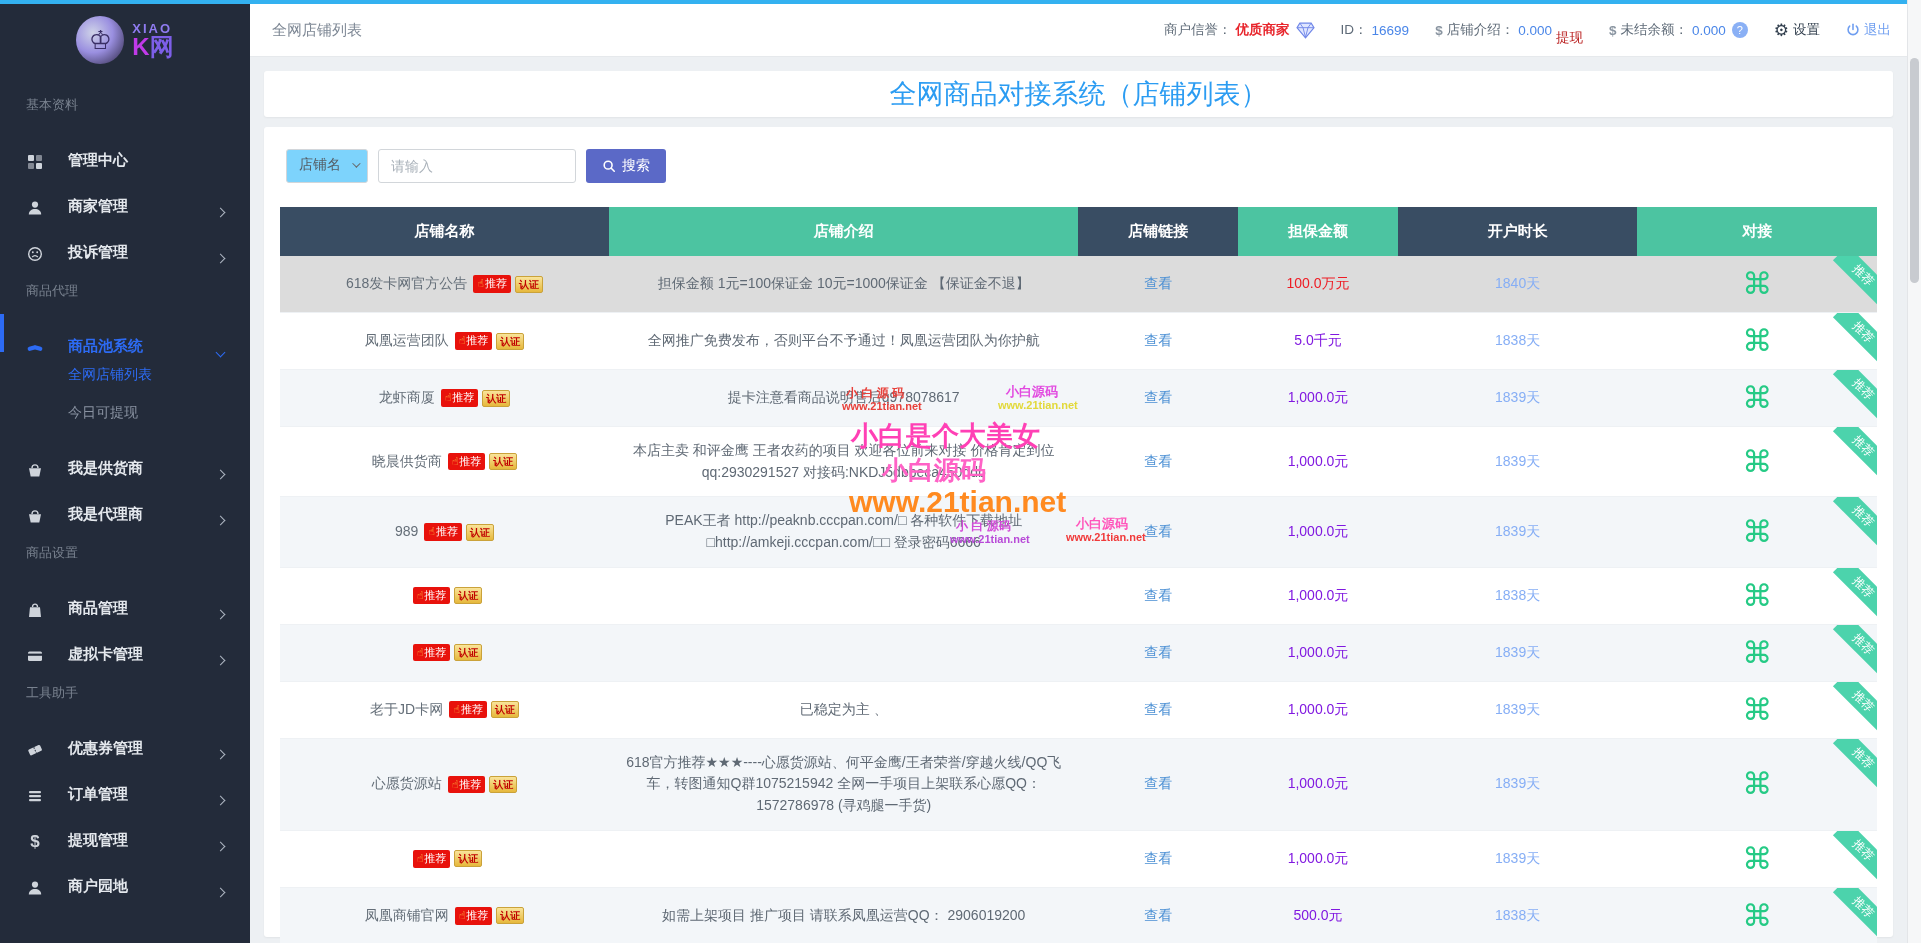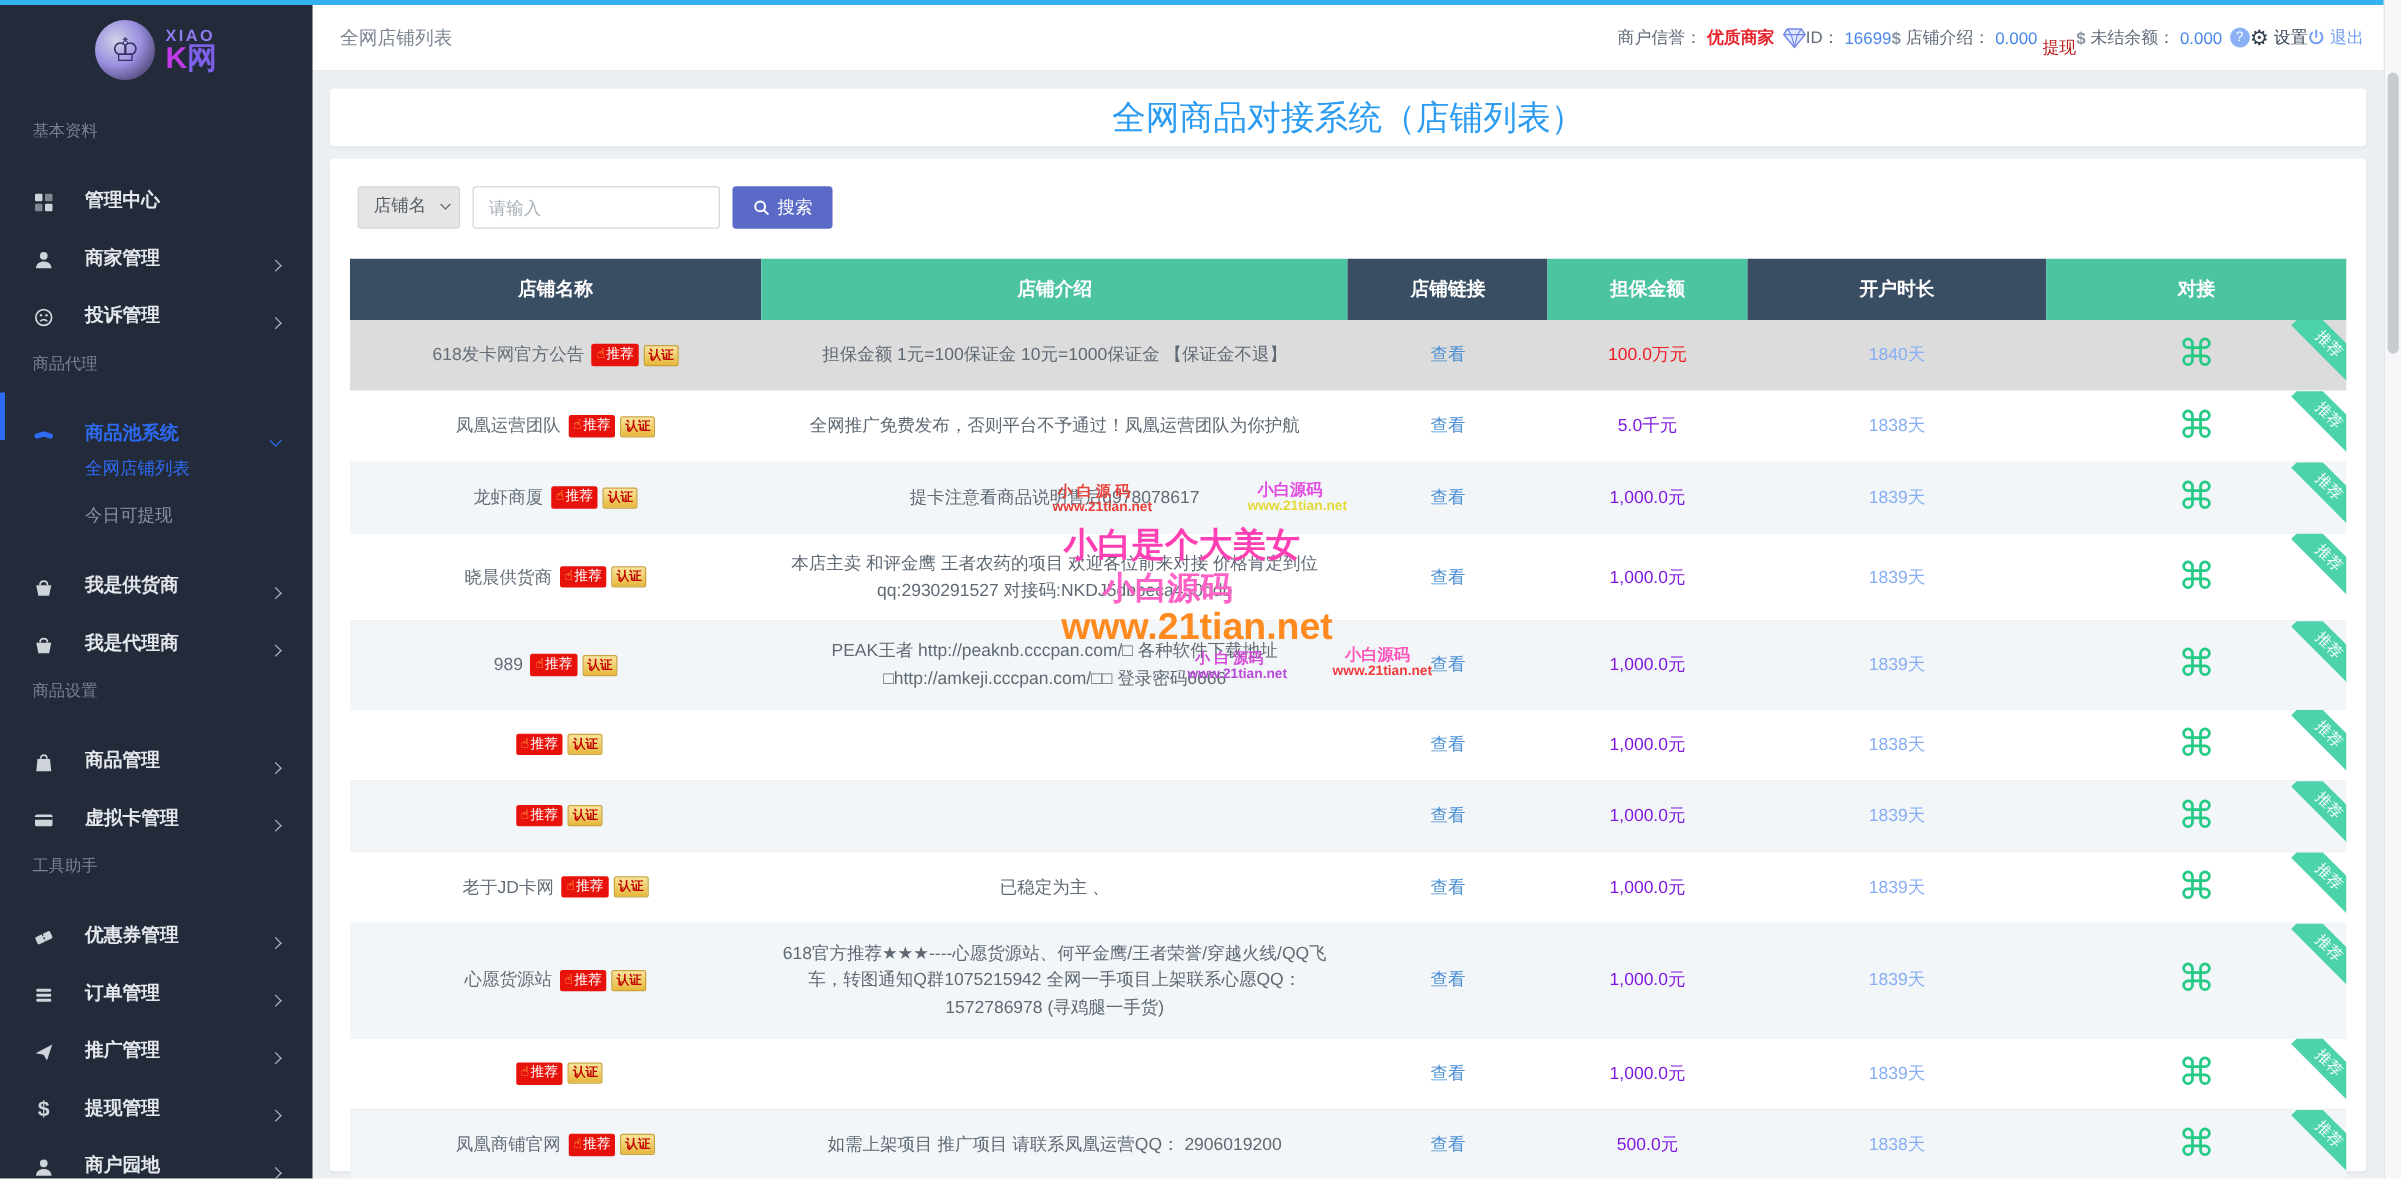--- a/index.html
+++ b/index.html
@@ -28,41 +28,41 @@
   .side-item.active::before { content:""; position:absolute; left:0; top:4px; bottom:4px; width:4px; background:var(--sidebar-active,#2d6bf4); }
   .chev { width:7px; height:7px; border-right:1.7px solid #aeb6c2; border-bottom:1.7px solid #aeb6c2; position:absolute; right:26px; }
   .chev.right { transform:rotate(-45deg); }
   .chev.down  { transform:rotate(45deg); border-color:var(--sidebar-active,#2d6bf4); }
   .sub-item { height:38px; display:flex; align-items:center; padding-left:68px; font-size:14px; color:#8a93a2; cursor:pointer; }
   .sub-item.active { color:var(--sidebar-active,#2d6bf4); }
 
   
   .topbar { position:absolute; top:4px; left:250px; right:0; height:53px; background:#fff; border-bottom:1px solid #e6e9ec; display:flex; align-items:center; justify-content:space-between; padding:0 30px 0 22px; z-index:10; }
   .breadcrumb { font-size:15px; color:#7d8794; }
-  .topbar-right { display:flex; align-items:center; font-size:13.5px; color:#5f6b78; }
+  .topbar-right { display:flex; align-items:center; gap:26px; font-size:13.5px; color:#5f6b78; }
   .tb-item { display:inline-flex; align-items:center; gap:4px; white-space:nowrap; }
   .credit { color:var(--credit-red,#e8262d); font-weight:600; }
   .blue { color:var(--value-blue,#4a86e8); }
   .tb-link { color:#b91c1c; cursor:pointer;margin-top:16px; }
   .dollar-gray { color:#8a95a1; font-weight:700; }
   .qmark { width:16px; height:16px; border-radius:50%; background:#8ab0f5; color:#fff; font-size:11px; display:inline-flex; align-items:center; justify-content:center; cursor:pointer; margin-left:2px; }
   .tb-action { cursor:pointer; color:#33404f; }
   .gear { font-size:17px; color:#33404f; line-height:1; }
   .logout { color:#6f9ef0; }
   .power-icon svg { width:14px; height:14px; display:block; }
   .diamond svg { width:19px; height:17px; display:block; margin-left:2px; }
 
   
   .main { position:absolute; top:57px; left:250px; right:14px; bottom:0; overflow:hidden; }
   .title-band { margin:14px 14px 0 14px; height:46px; background:#fff; border-radius:3px; display:flex; align-items:center; justify-content:center; box-shadow:0 1px 2px rgba(0,0,0,.05); }
   .page-title { font-size:27px; font-weight:500; color:var(--accent-blue,#2b9cf2); }
   .card { margin:10px 14px 0 14px; background:#fff; border-radius:3px; box-shadow:0 1px 2px rgba(0,0,0,.05); padding:22px 16px 0 16px; height:810px; }
 
   .search-row { display:flex; align-items:center; gap:10px; margin:0 0 24px 6px; }
-  .select { width:82px; height:34px; border:1px solid #d2d6da; border-radius:3px; display:flex; align-items:center; justify-content:space-between; padding:0 9px 3px 12px; font-size:14px; color:#555e66; cursor:pointer; background:#e5e5e5; }
+  .select { width:82px; height:34px; border:1px solid #d2d6da; border-radius:3px; display:flex; align-items:center; justify-content:space-between; padding:0 9px 3px 12px; font-size:14px; color:#555e66; cursor:pointer; background:#7dd3fc; }
   .select .caret { width:6px; height:6px; border-right:1.6px solid #666; border-bottom:1.6px solid #666; transform:rotate(45deg) translateY(-2px); }
   .search-input { width:198px; height:34px; border:1px solid #d2d6da; border-radius:3px; padding:0 12px; font-size:14px; color:#333; outline:none; font-family:inherit; }
   .search-input::placeholder { color:#aab2ba; }
   .search-btn { height:34px; padding:12px 16px; background:var(--button-indigo,#5b69c7); color:#fff; border:none; border-radius:3px; font-size:14px; display:inline-flex; align-items:center; gap:6px; cursor:pointer; font-family:inherit;text-align:right; }
   .search-btn svg { width:14px; height:14px; }
 
   
   .table { width:100%; }
   .thead { display:flex; height:49px; }
   .th { display:flex; align-items:center; justify-content:center; color:#fff; font-size:15px; font-weight:700; }
@@ -214,29 +214,20 @@
         </div>
         <div class="side-item">
           <span class="ic">
             <svg viewBox="0 0 16 16">
               <rect x="2" y="3" width="12" height="2.3" rx="1"></rect>
               <rect x="2" y="7" width="12" height="2.3" rx="1"></rect>
               <rect x="2" y="11" width="12" height="2.3" rx="1"></rect>
             </svg>
           </span>
           <span>订单管理</span>
-          <span class="chev right"></span>
-        </div>
-        <div class="side-item">
-          <span class="ic">
-            <svg viewBox="0 0 16 16">
-              <path d="M1.5 8.6 14.8 1.6 10.6 14.4 7.9 9.8 1.5 8.6z"></path>
-            </svg>
-          </span>
-          <span>推广管理</span>
           <span class="chev right"></span>
         </div>
         <div class="side-item">
           <span class="ic">
             <span class="dollar">$</span>
           </span>
           <span>提现管理</span>
           <span class="chev right"></span>
         </div>
         <div class="side-item">

